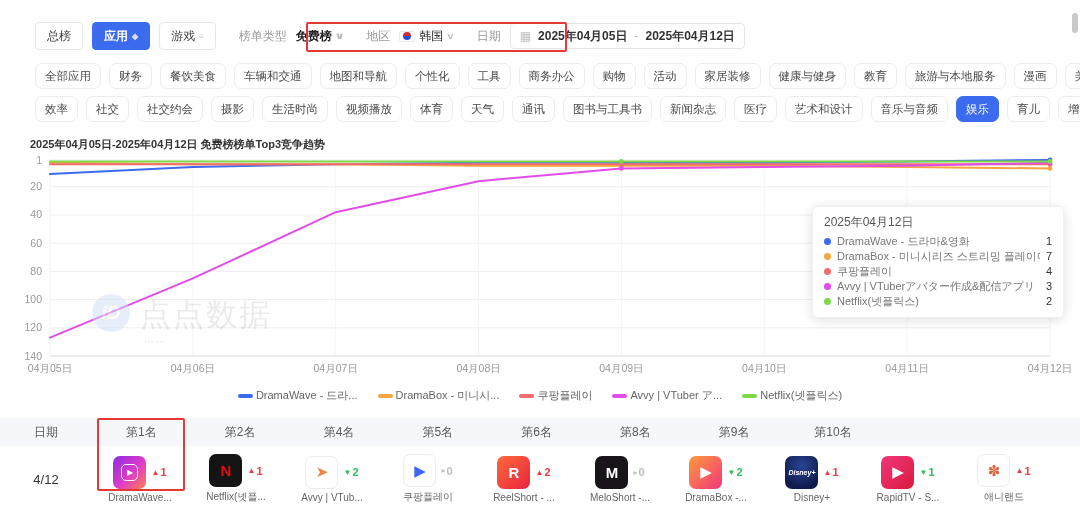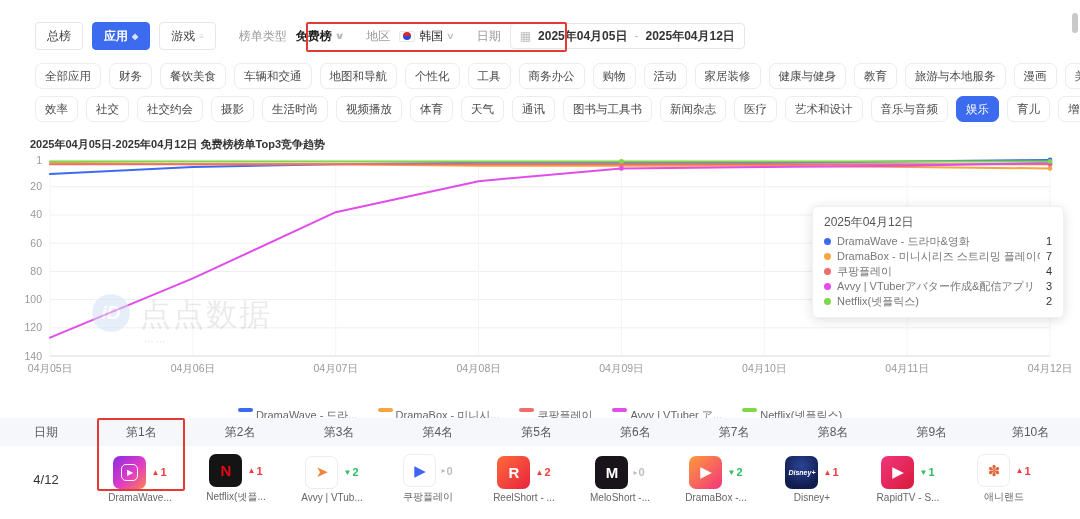--- a/index.html
+++ b/index.html
@@ -33,21 +33,21 @@
   .cats.row1 { top:63px; } .cats.row2 { top:96px; }
   .pill { height:26px; line-height:24px; padding:0 9px; border:1px solid #ececec; border-radius:7px;
     background:#fff; color:#4a4a4a; font-size:11.5px; white-space:nowrap; cursor:pointer; }
   .pill.active { background:#3D6BF0; border-color:#3D6BF0; color:#fff; }
 
   
   .chart-title { position:absolute; left:30px; top:137px; font-size:11px; font-weight:bold; color:#333;text-align:right; }
   #chart-svg { position:absolute; left:16px; top:152px; overflow:visible; }
   .legend { position:absolute; left:0; top:388px; width:1080px; display:flex;
     justify-content:center; gap:20px; }
-  .legend-item { display:flex; gap:3px; font-size:11px; color:#666; cursor:pointer;margin-top:20px; }
+  .legend-item { display:flex; align-items:center; gap:3px; font-size:11px; color:#666; cursor:pointer; }
   .legend-swatch { width:15px; height:4px; border-radius:2px; }
 
   .watermark { position:absolute; left:92px; top:294px; display:flex; align-items:flex-start; gap:10px;
     pointer-events:none; }
   .wm-circle { width:38px; height:38px; border-radius:50%; background:#cfe0f5; opacity:.5;
     color:#fff; font-weight:bold; font-style:italic; font-size:19px;
     display:flex; align-items:center; justify-content:center; }
   .wm-text { font-size:31px; font-weight:normal; color:rgba(90,90,105,.12); letter-spacing:2px; }
   .wm-dots { position:absolute; left:52px; top:42px; color:rgba(90,90,105,.18); font-size:10px; letter-spacing:2px; }
 
@@ -273,25 +273,23 @@
       <div class="legend-item">
         <span class="legend-swatch" style="background: rgb(126, 216, 72);"></span>
         <span>Netflix(넷플릭스)</span>
       </div>
     </div>
 
   <div class="thead" id="thead">
       <div>日期</div>
       <div>第1名</div>
       <div>第2名</div>
-      <div>第3名</div>
       <div>第4名</div>
       <div>第5名</div>
       <div>第6名</div>
-      <div>第7名</div>
       <div>第8名</div>
       <div>第9名</div>
       <div>第10名</div>
     </div>
   <div class="trow" id="trow">
       <div class="tdate">4/12</div>
       <div class="app">
         <div class="app-top">
           <div class="app-icon" style="background: linear-gradient(135deg, rgb(139, 43, 224) 0%, rgb(224, 60, 200) 55%, rgb(255, 138, 60) 105%);">
             <span class="boxed" style="color: rgb(255, 255, 255);">▶</span>

